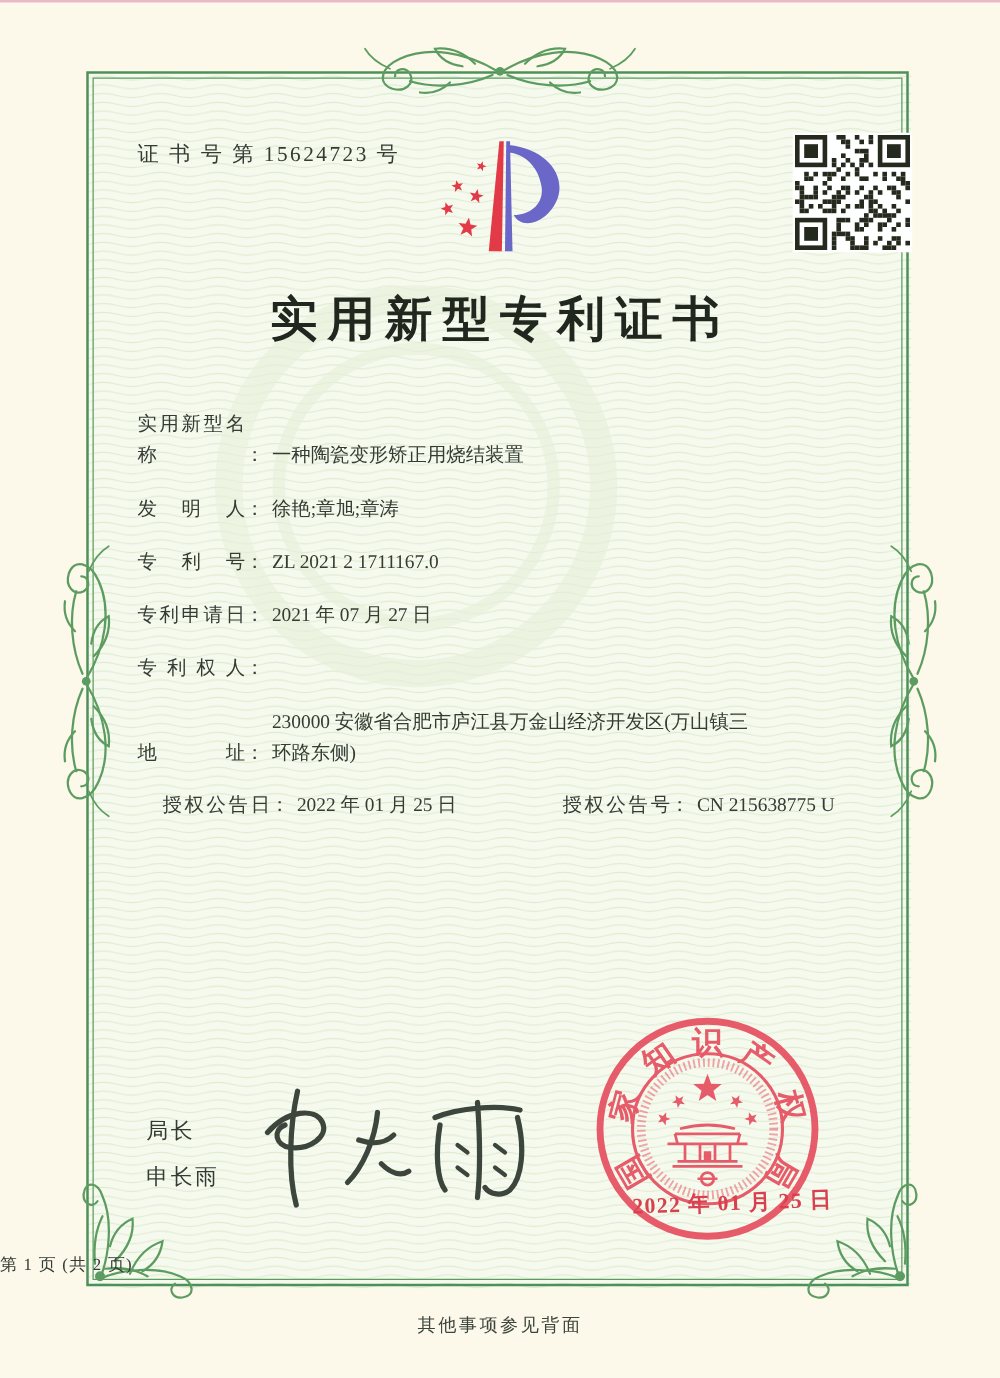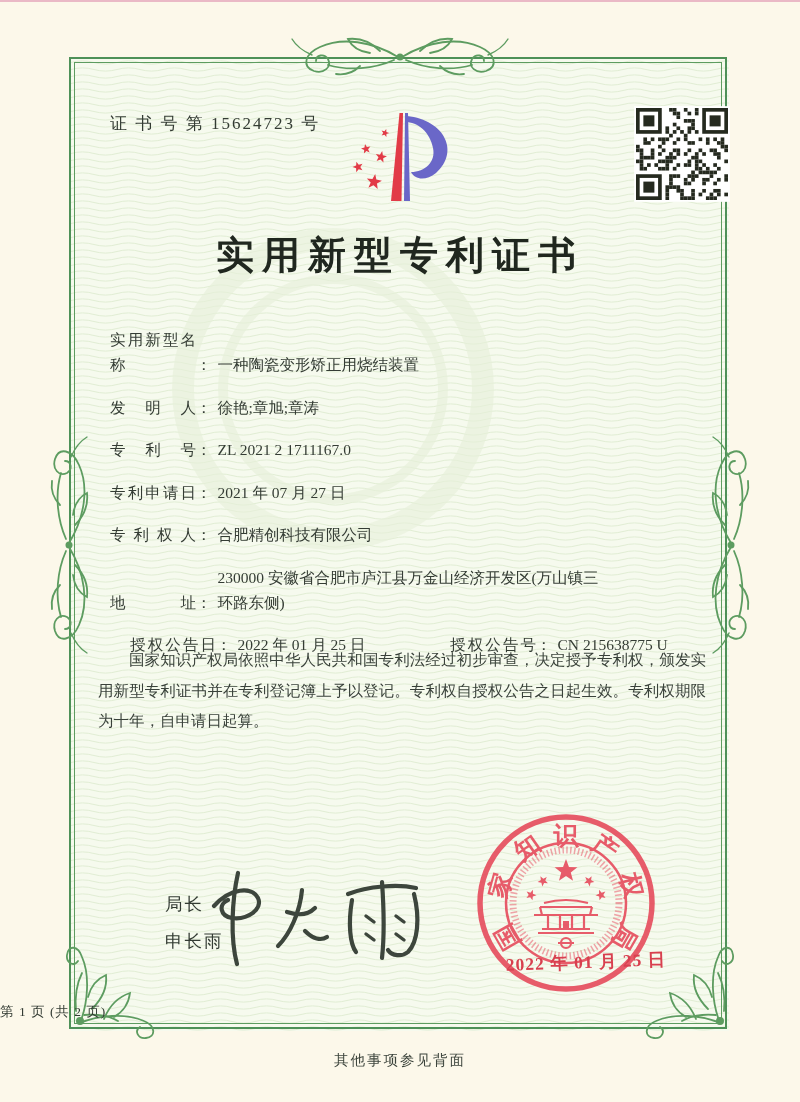--- a/index.html
+++ b/index.html
@@ -29,21 +29,21 @@
   .f-row{display:flex;margin-bottom:17.5px;line-height:25px;align-items:flex-end;}
   .f-label{display:inline-block;width:86px;text-align:justify;text-align-last:justify;flex:none;color:#343c34;}
   .colon{flex:none;margin-right:6px;color:#343c34;}
   .f-value{color:#343c34;}
   .f-value.addr{width:396px;}
   .pair{display:flex;width:300px;flex:none;margin-left:20px;}
   .pair.wide{width:auto;}
   .paras{position:absolute;left:98px;top:645px;width:608px;z-index:6;}
   .paras p{margin:0;font-size:15.5px;line-height:30.5px;text-align:justify;text-indent:2em;color:#39413a;}
   .officer{position:absolute;left:117px;top:892px;z-index:6;font-size:17.5px;color:#333b33;}
-  .officer div{margin-bottom:13px;letter-spacing:2px;margin-left:48px;}
+  .officer div{margin-bottom:13px;letter-spacing:2px;}
   .seal-date{
     position:absolute;left:488px;top:950px;width:196px;text-align:center;z-index:7;
     color:#d8404f;font-size:17.5px;font-weight:bold;letter-spacing:1px;transform:rotate(-2deg);
   }
   .page-note{position:absolute;left:0;top:1003px;width:100%;text-align:left;font-size:13.5px;color:#343c34;z-index:6;letter-spacing:1px;}
   .back-note{position:absolute;left:0;top:1051px;width:100%;text-align:center;font-size:14.5px;color:#3c443c;z-index:6;letter-spacing:2px;}
   .seal-char{font-family:"Liberation Serif","DejaVu Serif",serif;font-weight:bold;font-size:25px;fill:#e64b5c;}
 </style>
 </head>
 <body>
@@ -364,21 +364,20 @@
     <span class="f-value">ZL 2021 2 1711167.0</span>
   </div>
   <div class="f-row">
     <span class="f-label">专利申请日</span>
       <span class="colon">：</span>
     <span class="f-value">2021 年 07 月 27 日</span>
   </div>
   <div class="f-row">
     <span class="f-label">专利权人</span>
       <span class="colon">：</span>
-    <span class="f-value">合肥精创科技有限公司</span>
   </div>
   <div class="f-row">
     <span class="f-label">地址</span>
       <span class="colon">：</span>
     <span class="f-value addr">230000 安徽省合肥市庐江县万金山经济开发区(万山镇三环路东侧)</span>
   </div>
   <div class="f-row">
     <span class="pair">
       <span class="f-label">授权公告日</span>
         <span class="colon">：</span>
@@ -386,21 +385,20 @@
     </span>
     <span class="pair wide">
       <span class="f-label">授权公告号</span>
         <span class="colon">：</span>
       <span class="f-value">CN 215638775 U</span>
     </span>
   </div>
 </div>
 
 <div class="paras">
-  <p>国家知识产权局依照中华人民共和国专利法经过初步审查，决定授予专利权，颁发实用新型专利证书并在专利登记簿上予以登记。专利权自授权公告之日起生效。专利权期限为十年，自申请日起算。</p>
 </div>
 
 <div class="officer">
   <div>局长</div>
   <div>申长雨</div>
 </div>
 
 <div class="seal-date">2022 年 01 月 25 日</div>
 <div class="page-note">第 1 页 (共 2 页)</div>
 <div class="back-note">其他事项参见背面</div>

